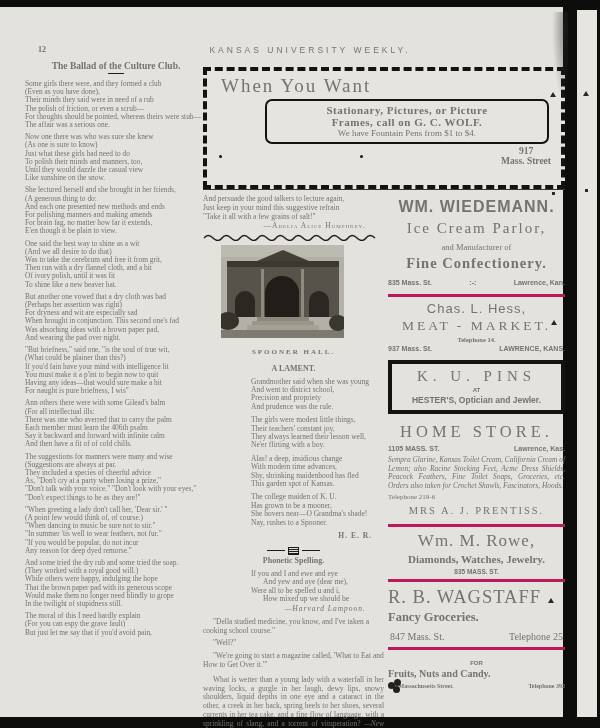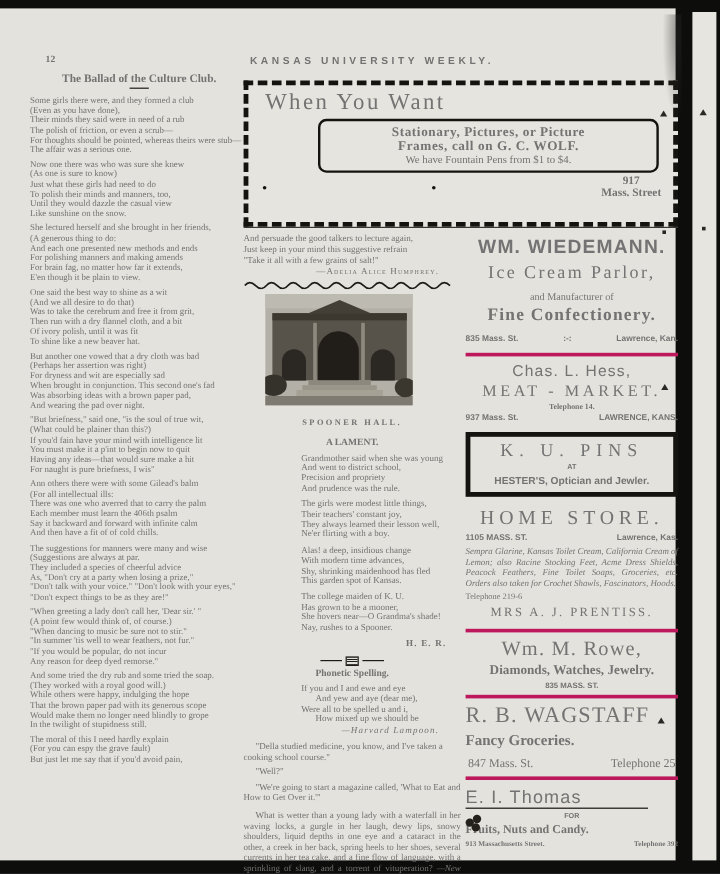--- a/index.html
+++ b/index.html
@@ -9,21 +9,21 @@
   .page2 { position:absolute; left:577px; top:10px; width:20px; height:707px; background:#e7e5df; }
   .gutter-smudge { position:absolute; left:552px; top:12px; width:16px; height:90px;
           background:radial-gradient(ellipse at 80% 20%, rgba(40,40,40,.45), rgba(40,40,40,0) 70%); }
   .speck { position:absolute; width:4px; height:4px; background:#2a2825; }
   .speck.tri { width:0; height:0; background:none; border-left:3px solid transparent;
           border-right:3px solid transparent; border-bottom:5px solid #2a2825; }
 
   
   .pagenum { position:absolute; left:38px; top:38px; font-size:8px; font-weight:bold; }
   .masthead { position:absolute; left:160px; top:38px; width:300px; text-align:center;
-          font-family:"Liberation Sans", sans-serif; font-size:8.5px; font-weight:700; letter-spacing:3px; }
+          font-family:"Liberation Sans", sans-serif; font-size:8.5px; font-weight:400; letter-spacing:3px; }
 
   
   .col-left { position:absolute; left:25px; top:54px; width:182px; }
   .ballad-title { text-align:center; font-size:9.5px; font-weight:bold; margin-bottom:2px; }
   .title-dash { width:16px; height:1px; background:#1f1c18; margin:0 auto 6px auto; }
   .stanza { margin-bottom:4px; font-size:7.4px; line-height:8.2px; }
   .pline, .line { padding-left:16px; text-indent:-16px; }
 
   
   .ad-wolf { position:absolute; left:203px; top:60px; width:354px; height:114px;
@@ -362,21 +362,20 @@
       <div class="rad wag">
         <div class="wag-name">R. B. WAGSTAFF</div>
         <div class="wag-l1">Fancy Groceries.</div>
         <div class="wag-row">
           <span>847 Mass. St.</span>
           <span>Telephone 25</span>
         </div>
       </div>
 
       <div class="rad thomas">
-        <span class="thomas-name">E. I. Thomas</span>
         <span class="fruit">
             <i class="f1"></i>
             <i class="f2"></i>
             <i class="f3"></i>
           </span>
         <div class="thomas-for">FOR</div>
         <div class="thomas-l1">Fruits, Nuts and Candy.</div>
         <div class="thomas-row">
           <span>913 Massachusetts Street.</span>
           <span>Telephone 392</span>

